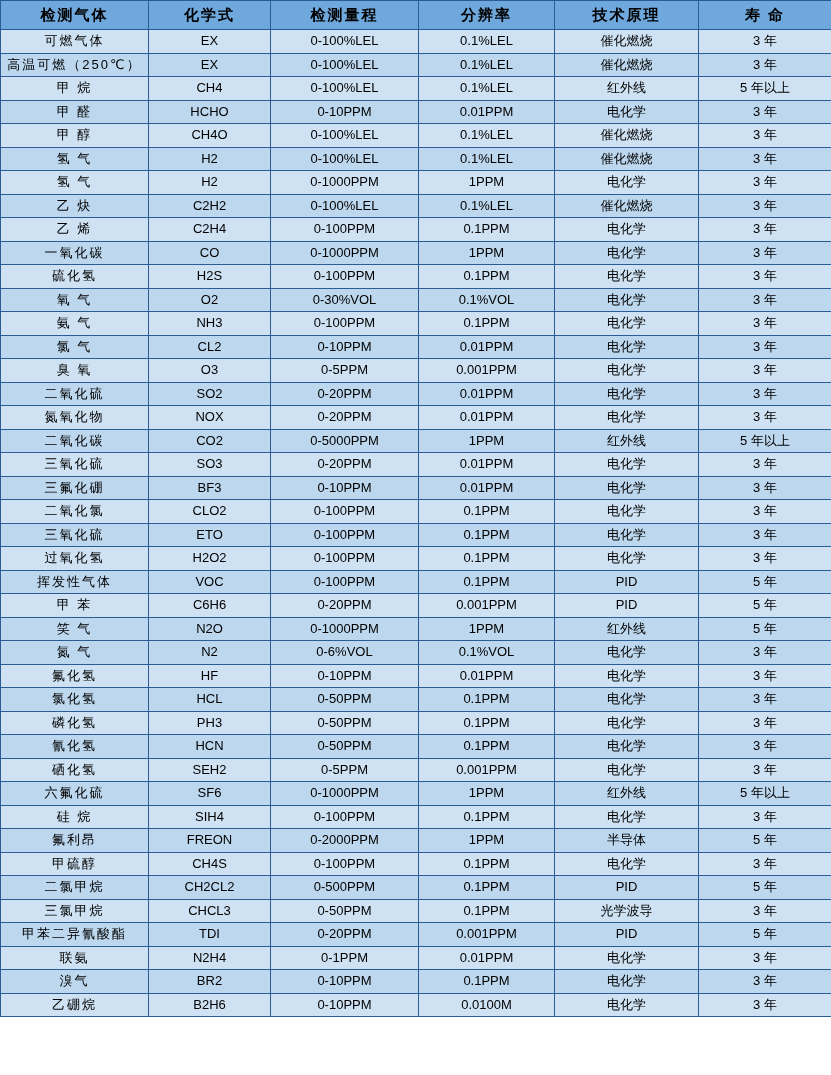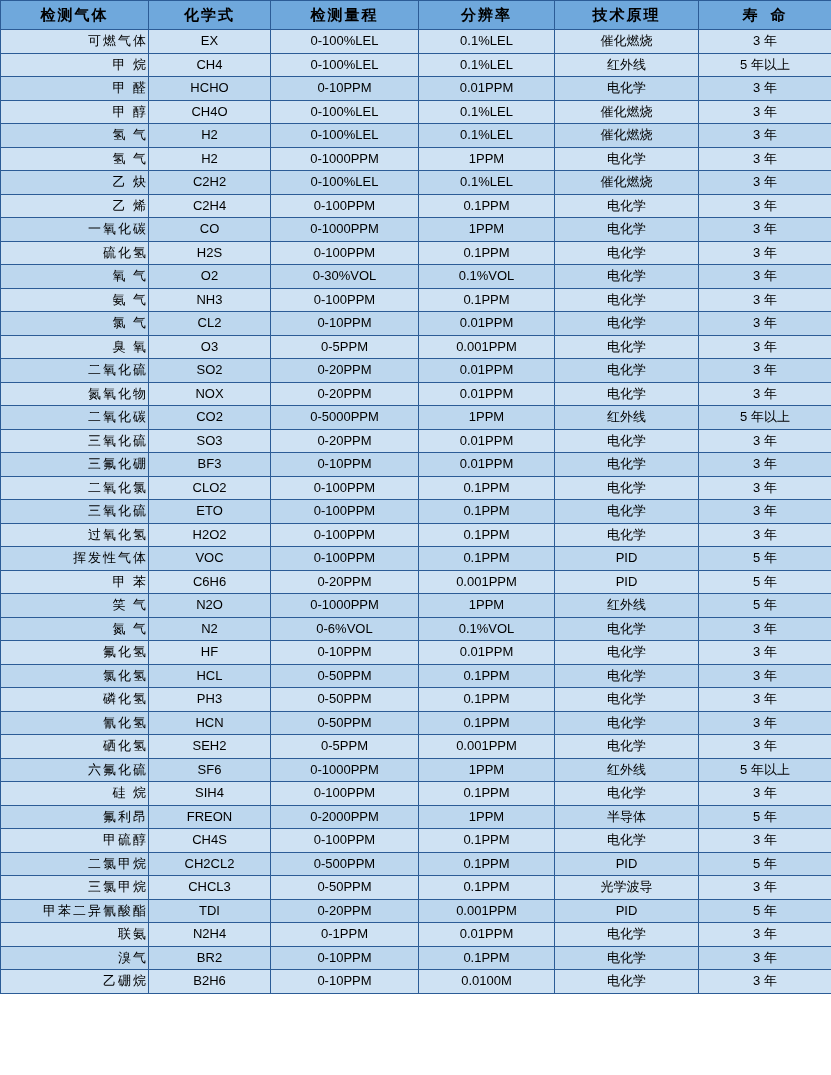--- a/index.html
+++ b/index.html
@@ -23,32 +23,30 @@
     vertical-align: middle;
     color: #000000;
     padding: 0;
   }
   thead th {
     background: #6fa8dc;
     height: 28px;
     font-size: 15px;
     font-weight: bold;
     letter-spacing: 2px;
-    font-family: Liberation Mono, monospace;
   }
   tbody td {
     height: 22.5px;
     font-size: 13px;
     line-height: 22.5px;
     white-space: nowrap;
     overflow: hidden;
   }
   tbody tr td:nth-child(1) {
     letter-spacing: 2px;
-    text-align: right;
   }
   tbody tr.row-even td {
     background: #cfe2f3;
   }
   tbody tr.row-odd td {
     background: #bdd7ee;
   }
   
   col.c0 { width: 148px; }
   col.c1 { width: 122px; }
@@ -81,20 +79,28 @@
   </thead>
   <tbody id="table-body">
       <tr class="row-even">
         <td>可燃气体</td>
         <td>EX</td>
         <td>0-100%LEL</td>
         <td>0.1%LEL</td>
         <td>催化燃烧</td>
         <td>3 年</td>
       </tr>
+      <tr class="row-odd">
+        <td>高温可燃（250℃）</td>
+        <td>EX</td>
+        <td>0-100%LEL</td>
+        <td>0.1%LEL</td>
+        <td>催化燃烧</td>
+        <td>3 年</td>
+      </tr>
       <tr class="row-even">
         <td>甲 烷</td>
         <td>CH4</td>
         <td>0-100%LEL</td>
         <td>0.1%LEL</td>
         <td>红外线</td>
         <td>5 年以上</td>
       </tr>
       <tr class="row-odd">
         <td>甲 醛</td>

